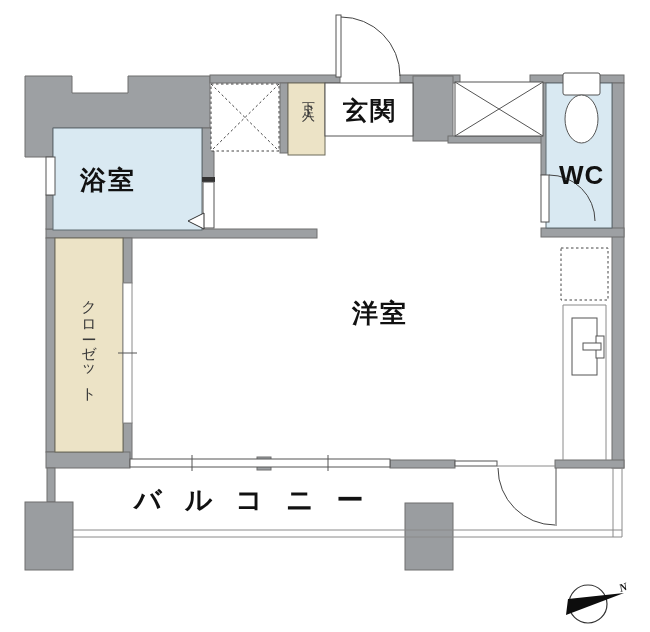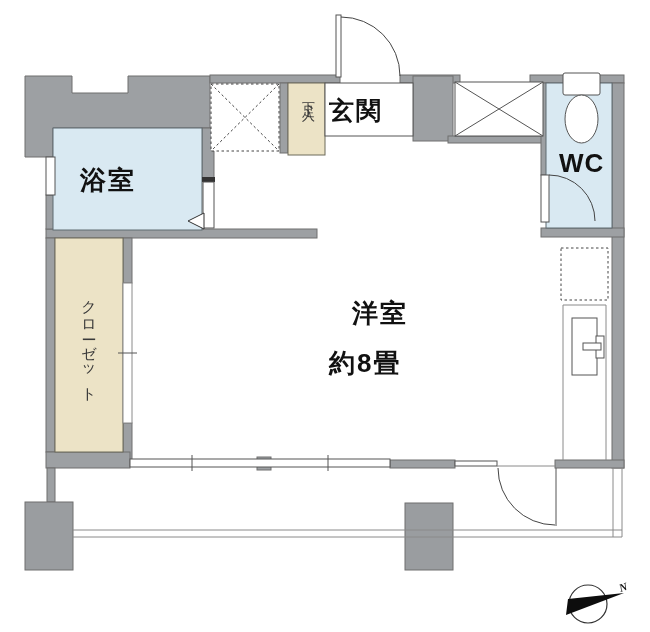--- a/index.html
+++ b/index.html
@@ -130,20 +130,20 @@
     <line class="thin2" x1="622" y1="468" x2="622" y2="537"></line>
   </g>
 
   <g>
     <circle cx="588" cy="604" r="19" fill="#ffffff" stroke="#333" stroke-width="1.2"></circle>
     <polygon fill="#0d0d0d" points="566,615 568,599 624,593"></polygon>
   </g>
 </svg>
 
   <span class="lbl big" style="left:80px;top:163px;">浴室</span>
-  <span class="lbl big" style="left:329px;top:94px;font-size:25px;">玄関</span>
-  <span class="lbl big" style="left:559px;top:148px;letter-spacing:1px;">WC</span>
+  <span class="lbl big" style="left:343px;top:94px;font-size:25px;">玄関</span>
+  <span class="lbl big" style="left:559px;top:160px;letter-spacing:1px;">WC</span>
   <span class="lbl big" style="left:352px;top:296px;">洋室</span>
-  <span class="lbl big" style="left:329px;top:346px;">約8畳</span>
   <span class="lbl vtext" style="left:79px;top:289px;font-size:15px;letter-spacing:4px;">クローゼット</span>
   <span class="lbl vtext" style="left:299px;top:92px;font-size:13px;letter-spacing:3px;">下足入</span>
+  <span class="lbl balcony-lbl" style="left:134px;top:482px;">バルコニー</span>
   <span class="lbl compass-n" style="left:619px;top:581px;">N</span>
 </div>
 
 </body></html>

